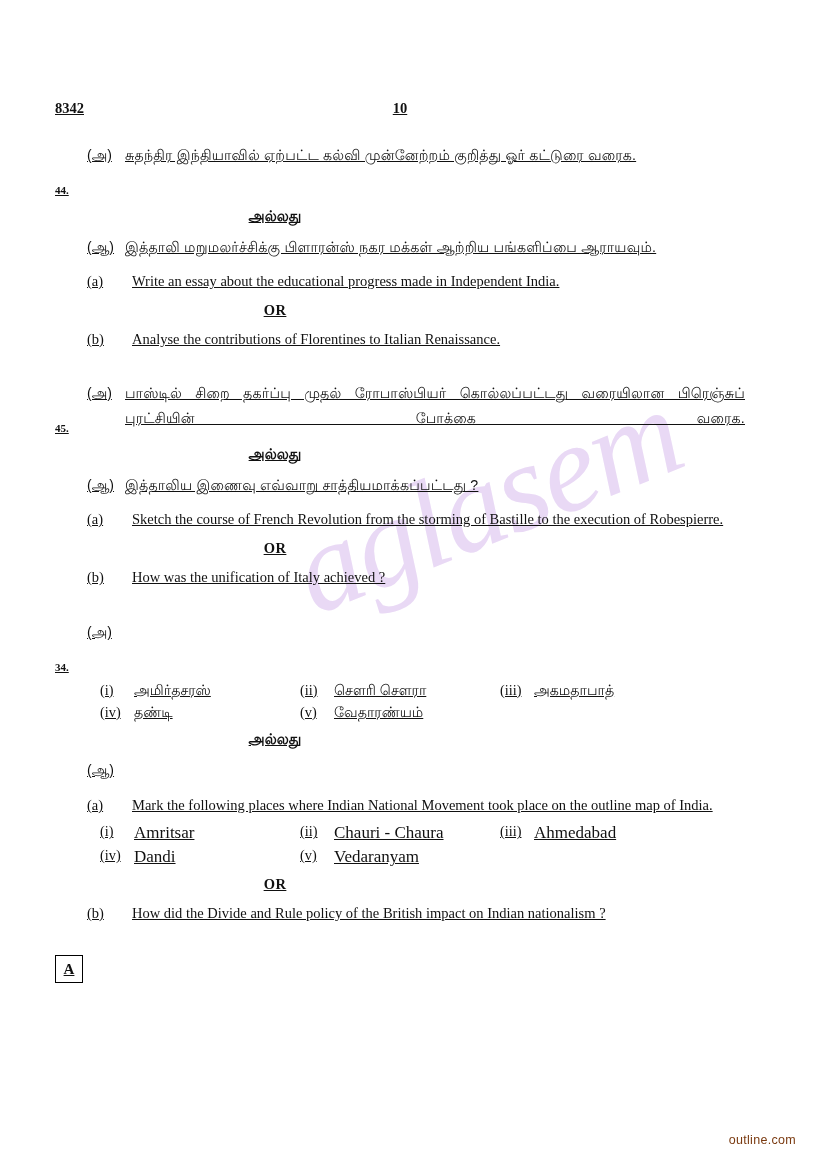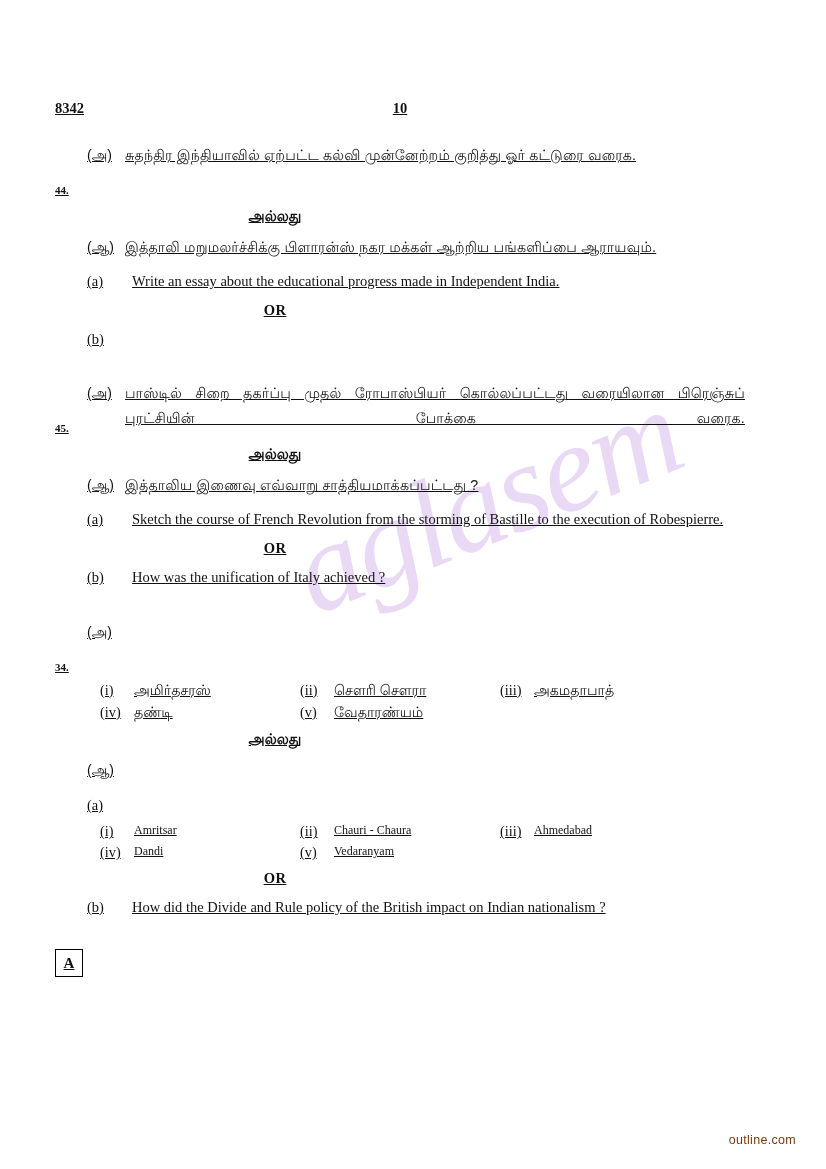--- a/index.html
+++ b/index.html
@@ -128,21 +128,21 @@
   .item .rn {
     width: 34px;
     flex: 0 0 34px;
     font-size: 14.3px;
   }
   .item .tx-tamil {
     font-family: "Liberation Sans", sans-serif;
     font-size: 14.2px;
   }
   .item .tx-eng {
-    font-size: 12px;
+    font-size: 17px;
   }
   .col1 { flex: 0 0 200px; }
   .col2 { flex: 0 0 200px; }
   .col3 { flex: 0 0 200px; }
 
   .indent-sub {
     margin-left: 45px;
   }
 
   
@@ -213,20 +213,21 @@
       </div>
       <div class="row" style="margin-top:10px;">
         <span class="qnum-blank"></span>
         <span class="emark">(a)</span>
         <span class="eng">Write an essay about the educational progress made in Independent India.</span>
       </div>
       <div class="or-eng">OR</div>
       <div class="row">
         <span class="qnum-blank"></span>
         <span class="emark">(b)</span>
+        <span class="eng">Analyse the contributions of Florentines to Italian Renaissance.</span>
       </div>
     </div>
 
     <div class="qblock">
       <div class="row">
         <span class="qnum">45.</span>
         <span class="tmark">(அ)</span>
         <span class="tamil justify-stretch">பாஸ்டில் சிறை தகர்ப்பு முதல் ரோபாஸ்பியர் கொல்லப்பட்டது வரையிலான பிரெஞ்சுப் புரட்சியின் போக்கை வரைக.</span>
       </div>
       <div class="or-tamil">அல்லது</div>
@@ -285,20 +286,21 @@
       <div class="or-tamil">அல்லது</div>
 
       <div class="row">
         <span class="qnum-blank"></span>
         <span class="tmark">(ஆ)</span>
       </div>
 
       <div class="row" style="margin-top:12px;">
         <span class="qnum-blank"></span>
         <span class="emark">(a)</span>
+        <span class="eng">Mark the following places where Indian National Movement took place on the outline map of India.</span>
       </div>
 
       <div class="indent-sub" style="margin-top:6px;">
         <div class="items">
           <span class="item col1">
             <span class="rn">(i)</span>
             <span class="tx-eng">Amritsar</span>
           </span>
           <span class="item col2">
             <span class="rn">(ii)</span>

